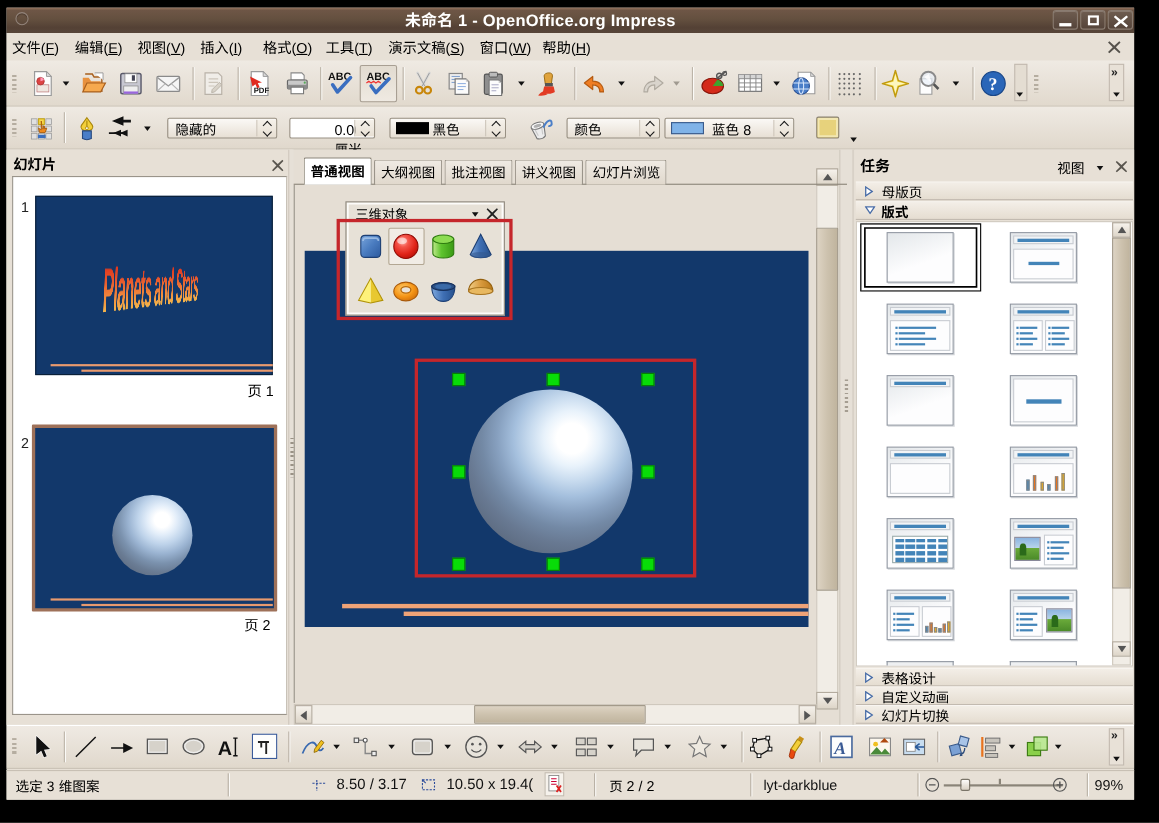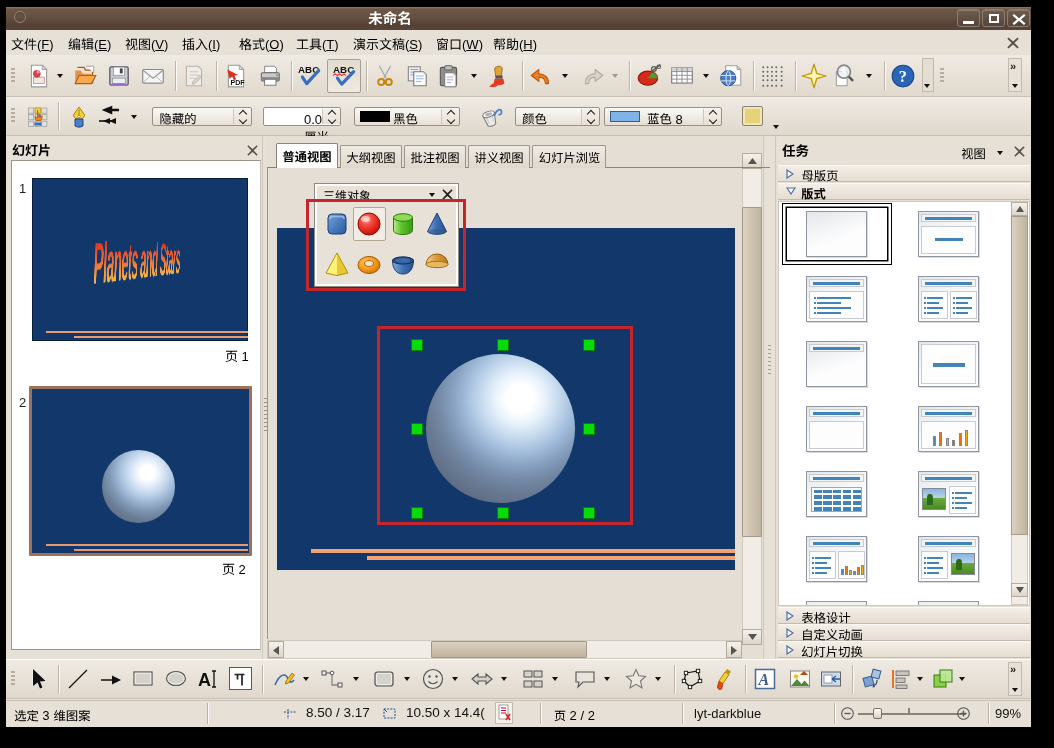--- a/index.html
+++ b/index.html
@@ -14,21 +14,21 @@
 .spin:before{content:"";position:absolute;left:5.5px;top:1.5px;width:5px;height:5px;border-top:1.7px solid #1a1a1a;border-right:1.7px solid #1a1a1a;transform:rotate(-45deg);}
 .spin:after{content:"";position:absolute;left:5.5px;bottom:1.5px;width:5px;height:5px;border-bottom:1.7px solid #1a1a1a;border-right:1.7px solid #1a1a1a;transform:rotate(45deg);}
 </style></head><body>
 
 <div class="ab" style="left:6px;top:7px;width:1025px;height:720px;background:#e7e0d6;"></div>
 <div class="ab" style="left:6px;top:7px;width:1025px;height:23px;
 background:linear-gradient(#97745f 0%,#6e5646 10%,#64503f 45%,#544135 78%,#574539 100%);"></div>
 <div class="ab" style="left:14px;top:11px;width:12px;height:12px;border-radius:50%;border:1px solid #92837a;box-shadow:inset 0 1px 1px rgba(0,0,0,.3);"></div>
 <div class="ab" style="left:368px;top:8.5px;height:18px;white-space:nowrap;"><svg class="t" style="vertical-align:-4.3px" width="44" height="19" viewBox="0 -14.5 43.5 18.9">
       <path d="M0.8 -6.6H13.8V-4.8H0.8ZM1.9 -10.1H12.7V-8.4H1.9ZM6.3 -12.3H8.2V1.3H6.3ZM6 -5.6 7.5 -4.9Q7 -4.1 6.3 -3.3Q5.7 -2.4 4.9 -1.7Q4.1 -1 3.3 -0.4Q2.4 0.2 1.6 0.7Q1.4 0.4 1.2 0.2Q1 -0.1 0.7 -0.4Q0.5 -0.7 0.3 -0.8Q1.1 -1.2 2 -1.7Q2.8 -2.2 3.5 -2.9Q4.3 -3.5 4.9 -4.2Q5.6 -4.9 6 -5.6ZM8.5 -5.5Q8.9 -4.8 9.5 -4.2Q10.2 -3.5 10.9 -2.8Q11.7 -2.2 12.5 -1.7Q13.3 -1.2 14.2 -0.8Q14 -0.7 13.7 -0.4Q13.5 -0.1 13.3 0.2Q13 0.4 12.9 0.7Q12 0.2 11.2 -0.4Q10.4 -1 9.6 -1.7Q8.9 -2.4 8.2 -3.3Q7.5 -4.1 7 -4.9Z M18.6 -8.5H24.8V-7H18.6ZM16.9 -6.2H20.9V-0.9H16.9V-2.4H19.3V-4.6H16.9ZM22.1 -6.1H26.3V-4.6H23.8V1.3H22.1ZM25.8 -6.1H27.5V-2.2Q27.5 -1.6 27.3 -1.2Q27.2 -0.9 26.8 -0.7Q26.4 -0.5 25.9 -0.5Q25.4 -0.4 24.7 -0.4Q24.6 -0.8 24.5 -1.2Q24.4 -1.7 24.2 -2Q24.6 -2 25 -2Q25.4 -2 25.5 -2Q25.7 -2 25.7 -2Q25.8 -2.1 25.8 -2.2ZM16.1 -6.2H17.7V0.3H16.1ZM21.8 -12.6 23.2 -11.6Q22.6 -10.8 21.8 -10.1Q20.9 -9.4 19.9 -8.7Q19 -8.1 17.9 -7.6Q16.8 -7.1 15.8 -6.8Q15.6 -7.2 15.3 -7.6Q15.1 -8.1 14.8 -8.4Q15.8 -8.7 16.9 -9.1Q17.9 -9.5 18.8 -10.1Q19.8 -10.6 20.5 -11.2Q21.3 -11.9 21.8 -12.6ZM22.6 -11.5Q23.1 -11 23.7 -10.6Q24.4 -10.1 25.2 -9.7Q26 -9.3 26.9 -9Q27.8 -8.7 28.7 -8.5Q28.5 -8.3 28.3 -8Q28 -7.7 27.8 -7.4Q27.6 -7.1 27.5 -6.8Q26.5 -7.1 25.6 -7.5Q24.7 -7.9 23.9 -8.4Q23.1 -9 22.4 -9.6Q21.7 -10.2 21.1 -10.9Z M33.6 -0.9H40.2V0.7H33.6ZM33.8 -10.9H40.2V-9.3H33.8ZM34.5 -12.4 36.5 -12Q35.5 -10.6 34.2 -9.3Q32.8 -8.1 30.9 -7.1Q30.8 -7.4 30.5 -7.6Q30.3 -7.9 30.1 -8.1Q29.9 -8.4 29.7 -8.5Q30.9 -9 31.8 -9.7Q32.7 -10.3 33.4 -11Q34.1 -11.7 34.5 -12.4ZM39.6 -10.9H39.9L40.2 -11L41.4 -10.3Q40.7 -8.7 39.5 -7.5Q38.3 -6.3 36.9 -5.3Q35.4 -4.4 33.7 -3.7Q32 -3 30.3 -2.6Q30.2 -2.8 30.1 -3.1Q29.9 -3.4 29.7 -3.7Q29.6 -4 29.4 -4.2Q30.7 -4.5 32 -4.9Q33.3 -5.3 34.4 -5.9Q35.6 -6.5 36.6 -7.2Q37.6 -7.9 38.4 -8.8Q39.1 -9.6 39.6 -10.6ZM32.4 -7.3 33.8 -8.3Q34.2 -8 34.8 -7.6Q35.3 -7.1 35.8 -6.7Q36.3 -6.3 36.6 -6L35.1 -4.9Q34.9 -5.2 34.4 -5.6Q33.9 -6.1 33.4 -6.5Q32.9 -6.9 32.4 -7.3ZM39.7 -5.2H41.5V1.3H39.7ZM34.2 -5.2H40.1V-3.7H34.2V1.3H32.4V-3.9L33.8 -5.2Z" fill="#fff"></path>
-    </svg></div>
+    </svg><span style="font:bold 15px 'Liberation Sans';color:#fff;letter-spacing:0.2px;"> 1 - OpenOffice.org Impress</span></div>
 <div class="ab" style="left:957px;top:9px;width:23px;height:18px;border:1px solid #8a7c71;border-radius:3px;background:linear-gradient(#6f5d50,#55443a);box-shadow:inset 0 1px 0 rgba(255,255,255,.18);">
     <div class="ab" style="left:5px;top:11px;width:11px;height:3px;background:#fff;"></div>
   </div>
 <div class="ab" style="left:982px;top:9px;width:23px;height:18px;border:1px solid #8a7c71;border-radius:3px;background:linear-gradient(#6f5d50,#55443a);box-shadow:inset 0 1px 0 rgba(255,255,255,.18);">
     <div class="ab" style="left:6px;top:3.5px;width:9.5px;height:9.5px;border:2.5px solid #fff;"></div>
   </div>
 <div class="ab" style="left:1007px;top:9px;width:23px;height:18px;border:1px solid #8a7c71;border-radius:3px;background:linear-gradient(#6f5d50,#55443a);box-shadow:inset 0 1px 0 rgba(255,255,255,.18);">
     <svg class="ab" style="left:4px;top:2.5px" width="14" height="13">
       <path d="M2 1 L7 5.2 L12 1 L13.5 2.5 L9 6.5 L13.5 10.5 L12 12 L7 7.8 L2 12 L0.5 10.5 L5 6.5 L0.5 2.5 Z" fill="#fff"></path>
     </svg>
@@ -837,21 +837,21 @@
     </svg></div>
 <div class="ab" style="left:207px;top:703px;width:1px;height:21px;background:#b9b1a5;box-shadow:1px 0 0 #fdfcfa;"></div>
 <svg class="ab" style="left:283px;top:708px" width="14" height="12">
     <path d="M1 4 h12 M5 1 v10" stroke="#2a4a9a" stroke-width="1" stroke-dasharray="2 1.2"></path>
   </svg>
 <div class="ab" style="left:306px;top:705px;font:13.5px 'Liberation Sans';color:#111;">8.50 / 3.17</div>
 <svg class="ab" style="left:383px;top:708px" width="14" height="12">
     <rect x="1" y="1" width="11" height="9" fill="none" stroke="#2a4a9a" stroke-width="1" stroke-dasharray="2 1.2"></rect>
     <path d="M1 1 l3 3" stroke="#2a4a9a" stroke-width="1"></path>
   </svg>
-<div class="ab" style="left:406px;top:705px;font:13.5px 'Liberation Sans';color:#111;">10.50 x 14.4(</div>
+<div class="ab" style="left:406px;top:705px;font:13.5px 'Liberation Sans';color:#111;">10.50 x 19.4(</div>
 <div class="ab" style="left:495px;top:702px;width:18px;height:22px;border:1px solid #c2baae;background:#f6f2ec;"></div>
 <svg class="ab" style="left:498px;top:704px" width="13" height="18">
     <rect x="1" y="1" width="9" height="14" fill="#fff" stroke="#888" stroke-width=".8"></rect>
     <path d="M3 4 h5 M3 6.5 h5 M3 9 h5" stroke="#c03" stroke-width="1"></path>
     <path d="M8 10 l4 6 M12 10 l-4 6" stroke="#d22" stroke-width="1.6"></path>
   </svg>
 <div class="ab" style="left:540px;top:703px;width:1px;height:21px;background:#b9b1a5;box-shadow:1px 0 0 #fdfcfa;"></div>
 <div class="ab" style="left:554px;top:706px;"><svg class="t" style="vertical-align:-3.8px" width="12" height="16" viewBox="0 -12.5 12.5 16.2">
       <path d="M0.9 -9.8H11.7V-8.9H0.9ZM5.7 -9.4 6.8 -9.2Q6.6 -8.6 6.3 -8Q6 -7.5 5.8 -7L4.9 -7.2Q5.1 -7.5 5.2 -7.9Q5.4 -8.3 5.5 -8.7Q5.7 -9.1 5.7 -9.4ZM5.8 -5.8H6.8V-3.5Q6.8 -3 6.6 -2.5Q6.5 -2 6.2 -1.5Q5.9 -1 5.3 -0.5Q4.6 -0.1 3.7 0.3Q2.7 0.7 1.2 1Q1.1 0.9 1.1 0.8Q1 0.6 0.8 0.5Q0.7 0.3 0.6 0.2Q2 -0 3 -0.4Q3.9 -0.7 4.5 -1.1Q5 -1.5 5.3 -1.9Q5.6 -2.3 5.7 -2.7Q5.8 -3.1 5.8 -3.5ZM6.8 -1.4 7.4 -2Q7.9 -1.8 8.5 -1.5Q9.1 -1.2 9.7 -0.9Q10.3 -0.6 10.8 -0.3Q11.3 0 11.6 0.3L11.1 1Q10.7 0.8 10.2 0.5Q9.7 0.1 9.1 -0.2Q8.6 -0.5 8 -0.8Q7.4 -1.1 6.8 -1.4ZM2.1 -7.4H10.5V-1.6H9.5V-6.6H3.1V-1.6H2.1Z" fill="#000"></path>
     </svg><span style="font:13px 'Liberation Sans';margin-top:40px;"> 2 / 2</span></div>

